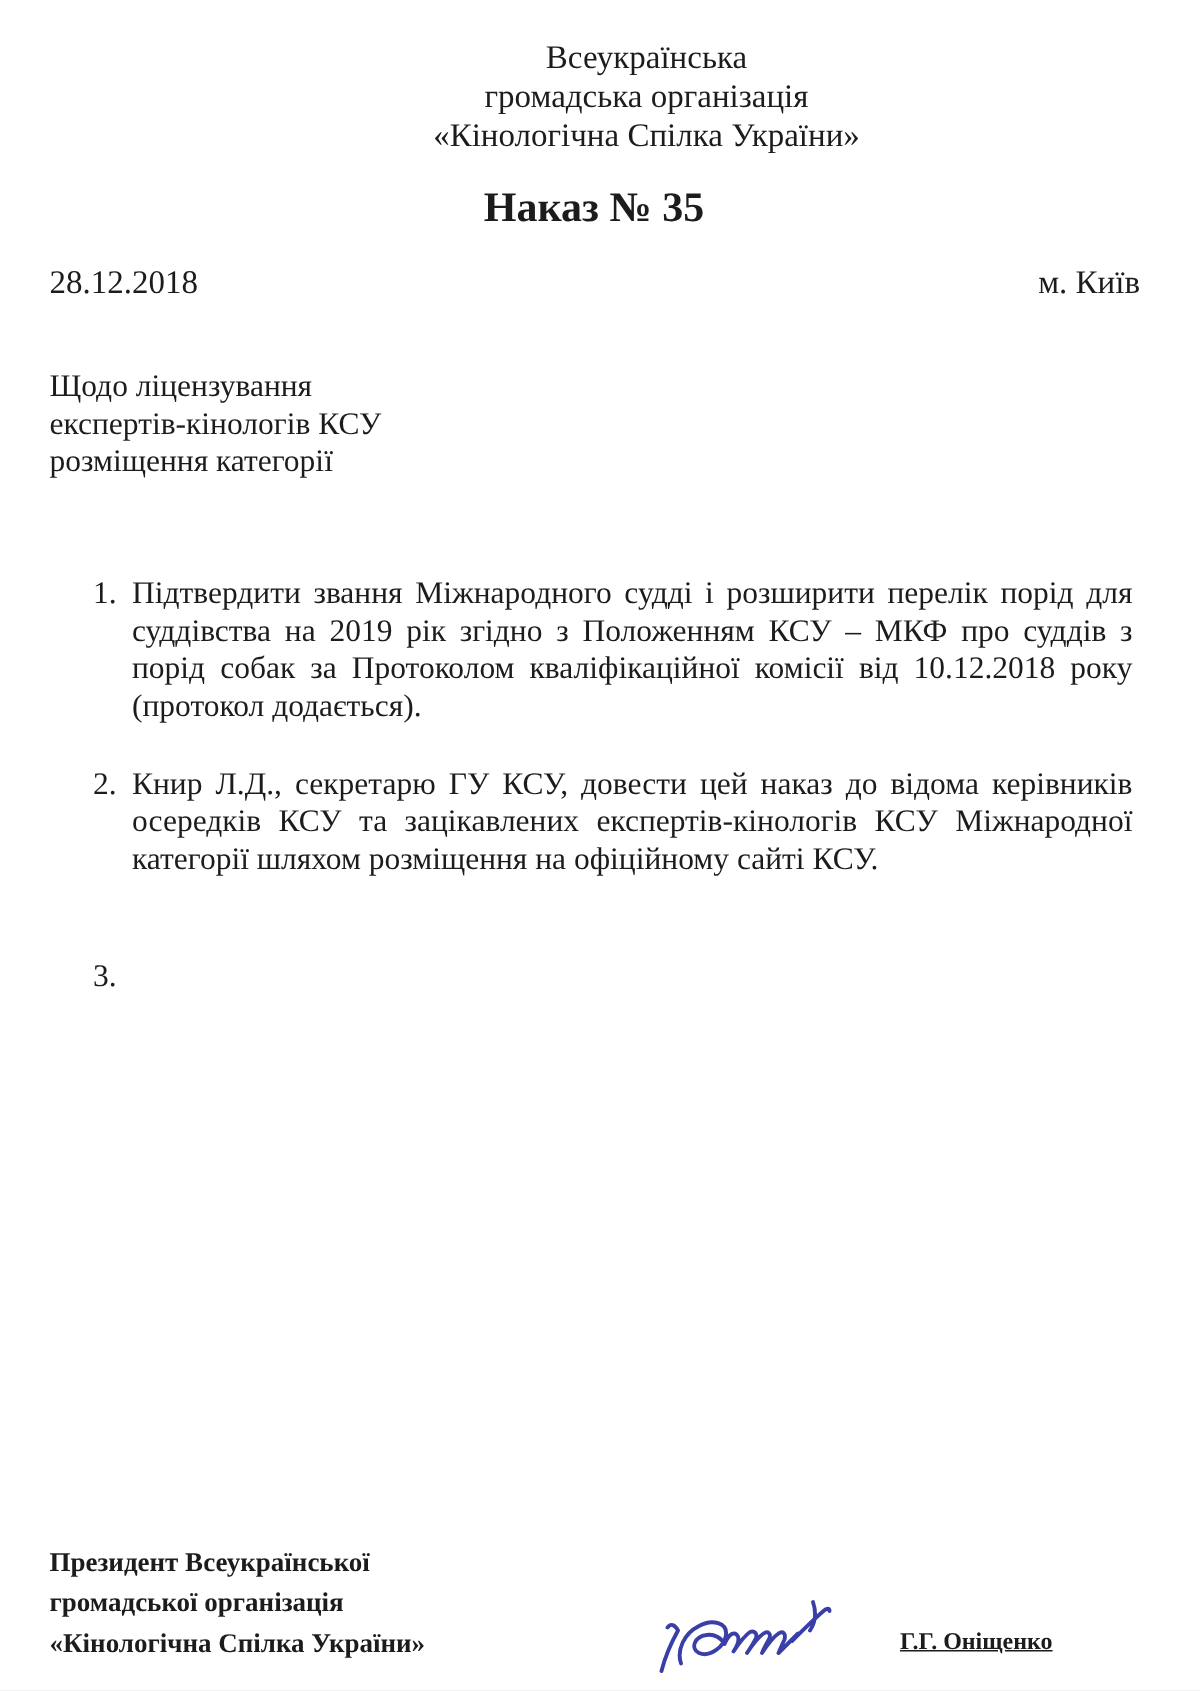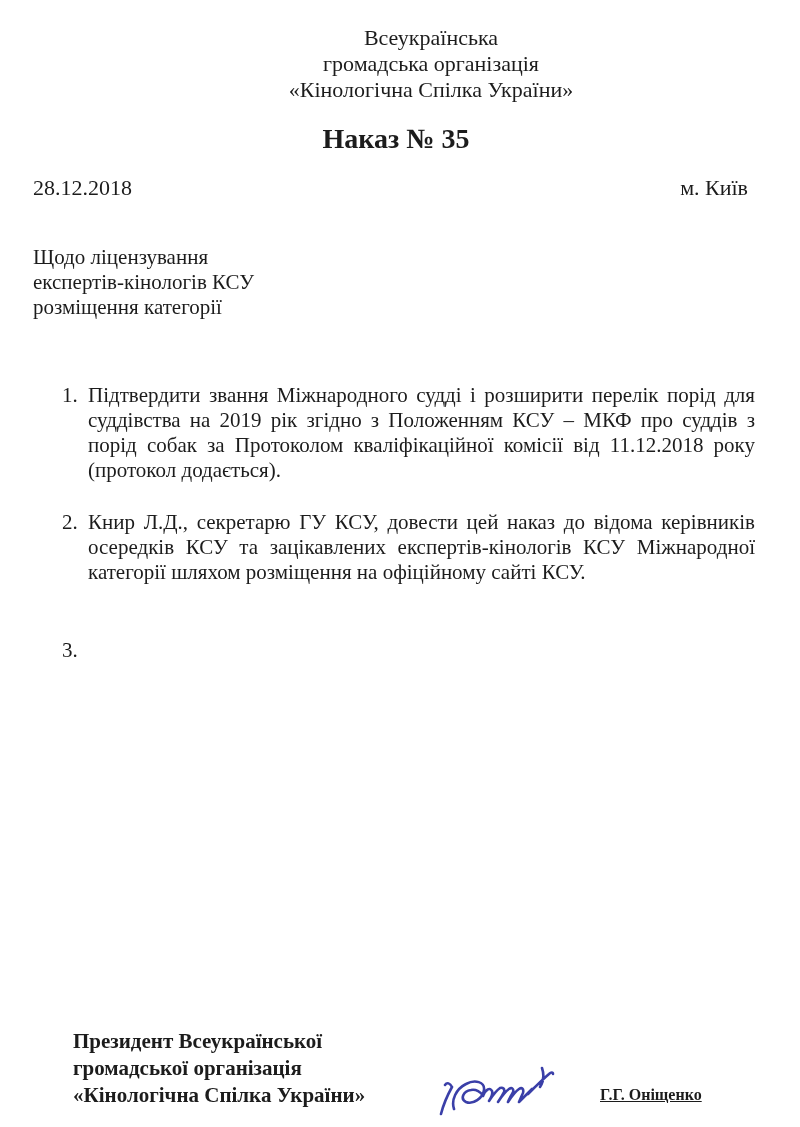--- a/index.html
+++ b/index.html
@@ -34,21 +34,21 @@
     width: 792px;
     text-align: center;
     font-size: 28px;
     font-weight: bold;
     line-height: 26px;
   }
   .date-row {
     position: absolute;
     top: 175px;
     left: 33px;
-    right: 52px;
+    right: 40px;
     display: flex;
     justify-content: space-between;
     font-size: 22px;
     line-height: 26px;
   }
   .subject-block {
     position: absolute;
     top: 245px;
     left: 33px;
     font-size: 21px;
@@ -71,24 +71,23 @@
     position: absolute;
     left: 0;
     top: 0;
   }
   .item-gap-1 { margin-bottom: 27px; }
   .item-gap-2 { margin-bottom: 53px; }
   .signer-title-block {
     position: absolute;
     top: 1028px;
     left: 33px;
-    font-size: 21px;
+    font-size: 18px;
     font-weight: bold;
     line-height: 27px;
-    margin-left: 40px;
   }
   .signer-title-block div { white-space: nowrap; }
   .signature-wrap {
     position: absolute;
     top: 1056px;
     left: 428px;
     width: 144px;
     height: 66px;
   }
   .signer-name {
@@ -122,21 +121,21 @@
 
   <div class="subject-block">
     <div>Щодо ліцензування</div>
     <div>експертів-кінологів КСУ</div>
     <div>розміщення категорії</div>
   </div>
 
   <div class="order-list">
     <div class="list-item item-gap-1">
       <span class="item-number">1.</span>
-      <span>Підтвердити звання Міжнародного судді і розширити перелік порід для суддівства на 2019 рік згідно з Положенням КСУ – МКФ про суддів з порід собак за Протоколом кваліфікаційної комісії від 11.12.2018 року (протокол додається).</span>
+      <span>Підтвердити звання Міжнародного судді і розширити перелік порід для суддівства на 2019 рік згідно з Положенням КСУ – МКФ про суддів з порід собак за Протоколом кваліфікаційної комісії від 10.12.2018 року (протокол додається).</span>
     </div>
     <div class="list-item item-gap-2">
       <span class="item-number">2.</span>
       <span>Книр Л.Д., секретарю ГУ КСУ, довести цей наказ до відома керівників осередків КСУ та зацікавлених експертів-кінологів КСУ Міжнародної категорії шляхом розміщення на офіційному сайті КСУ.</span>
     </div>
     <div class="list-item">
       <span class="item-number">3.</span>
     </div>
   </div>
 

